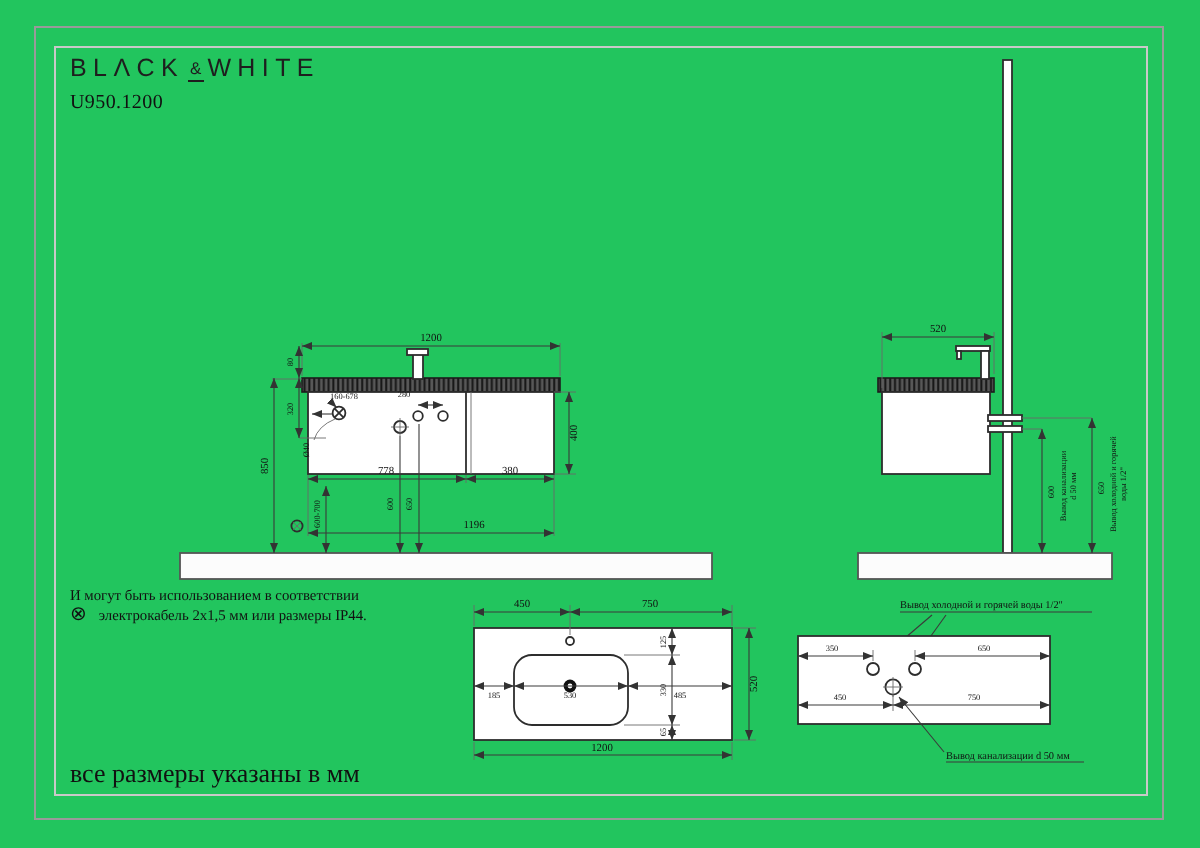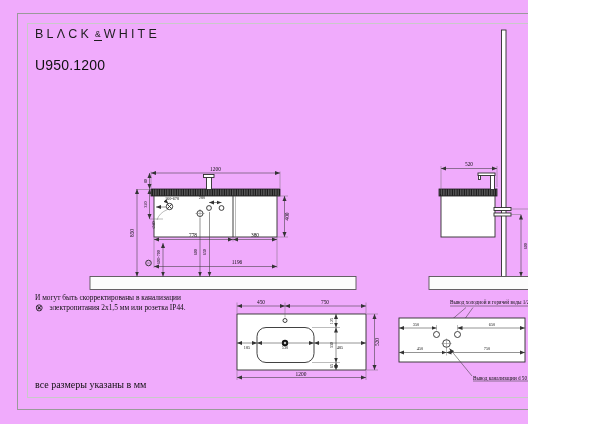--- a/index.html
+++ b/index.html
@@ -1,27 +1,27 @@
 <!DOCTYPE html>
 <html><head>
 <meta charset="utf-8">
 <style>
   html,body{margin:0;padding:0;background:#ffffff;}
-  .page{position:relative;width:528px;height:424px;background:#f0abfc;overflow:hidden;
+  .page{position:relative;width:600px;height:424px;background:#22c55e;overflow:hidden;
         font-family:"Liberation Serif",serif;color:#111;}
   .border-outer{position:absolute;left:17px;top:13px;width:563px;height:395px;border:1px solid #9a9a9a;}
   .border-inner{position:absolute;left:27px;top:23px;width:545px;height:373px;border:1px solid #c9c9c9;}
   .header{position:absolute;left:35px;top:27px;}
   .brand{font-family:"Liberation Sans",sans-serif;font-size:12.5px;letter-spacing:3.2px;color:#1e1e1e;white-space:nowrap;}
   .brand .amp{font-size:8.5px;letter-spacing:normal;border-bottom:1px solid #1e1e1e;vertical-align:1.5px;margin:0 2px;padding:0 1px 1px 1px;}
-  .model{font-family:Liberation Sans, sans-serif;font-size:14px;letter-spacing:.2px;margin-top:16px;color:#111;}
+  .model{font-family:Liberation Serif, serif;font-size:10px;letter-spacing:.2px;margin-top:5px;color:#111;}
   .notes{position:absolute;left:35px;top:293px;font-size:7.4px;line-height:9.3px;color:#111;}
   .notes .row5{display:flex;align-items:center;margin-top:1px;}
   .notes .oxicon{font-size:10px;line-height:8px;margin-right:6px;}
-  .units-note{position:absolute;left:35px;top:379px;font-size:10px;color:#111;}
+  .units-note{position:absolute;left:35px;top:379px;font-size:13px;color:#111;}
   svg{position:absolute;left:0;top:0;}
   .o{fill:none;stroke:#2d2d2d;stroke-width:0.9;}
   .of{fill:#ffffff;stroke:#2d2d2d;stroke-width:0.9;}
   .floor{fill:#fcfcfc;stroke:#555;stroke-width:0.9;}
   .d{fill:none;stroke:#3a3a3a;stroke-width:0.55;}
   .e{fill:none;stroke:#6a6a6a;stroke-width:0.45;}
   .dt{font-family:"Liberation Serif",serif;font-size:5.4px;fill:#111;text-anchor:middle;}
   .ds{font-size:4.2px;}
   .tt{font-family:"Liberation Serif",serif;font-size:5.2px;fill:#111;text-anchor:start;}
 </style>
@@ -231,21 +231,21 @@
       <text class="dt ds" x="420" y="350">450</text>
       <text class="dt ds" x="487" y="350">750</text>
 
       <line class="d" x1="472" y1="376" x2="449.5" y2="348.5" marker-end="url(#a)"></line>
       <text class="tt" x="473" y="379.5">Вывод канализации d 50 мм</text>
       <line class="d" x1="473" y1="381" x2="542" y2="381"></line>
     </g>
   </svg>
 
   <div class="notes">
-    <div>И могут быть скорректированы в канализации</div>
+    <div>И могут быть использованием в соответствии</div>
     <div class="row5">
       <span class="oxicon">⊗</span>
-      <span>электропитания 2х1,5 мм или розетка IP44.</span>
+      <span>электрокабель 2х1,5 мм или размеры IP44.</span>
     </div>
   </div>
 
   <div class="units-note">все размеры указаны в мм</div>
 </div>
 
 </body></html>

